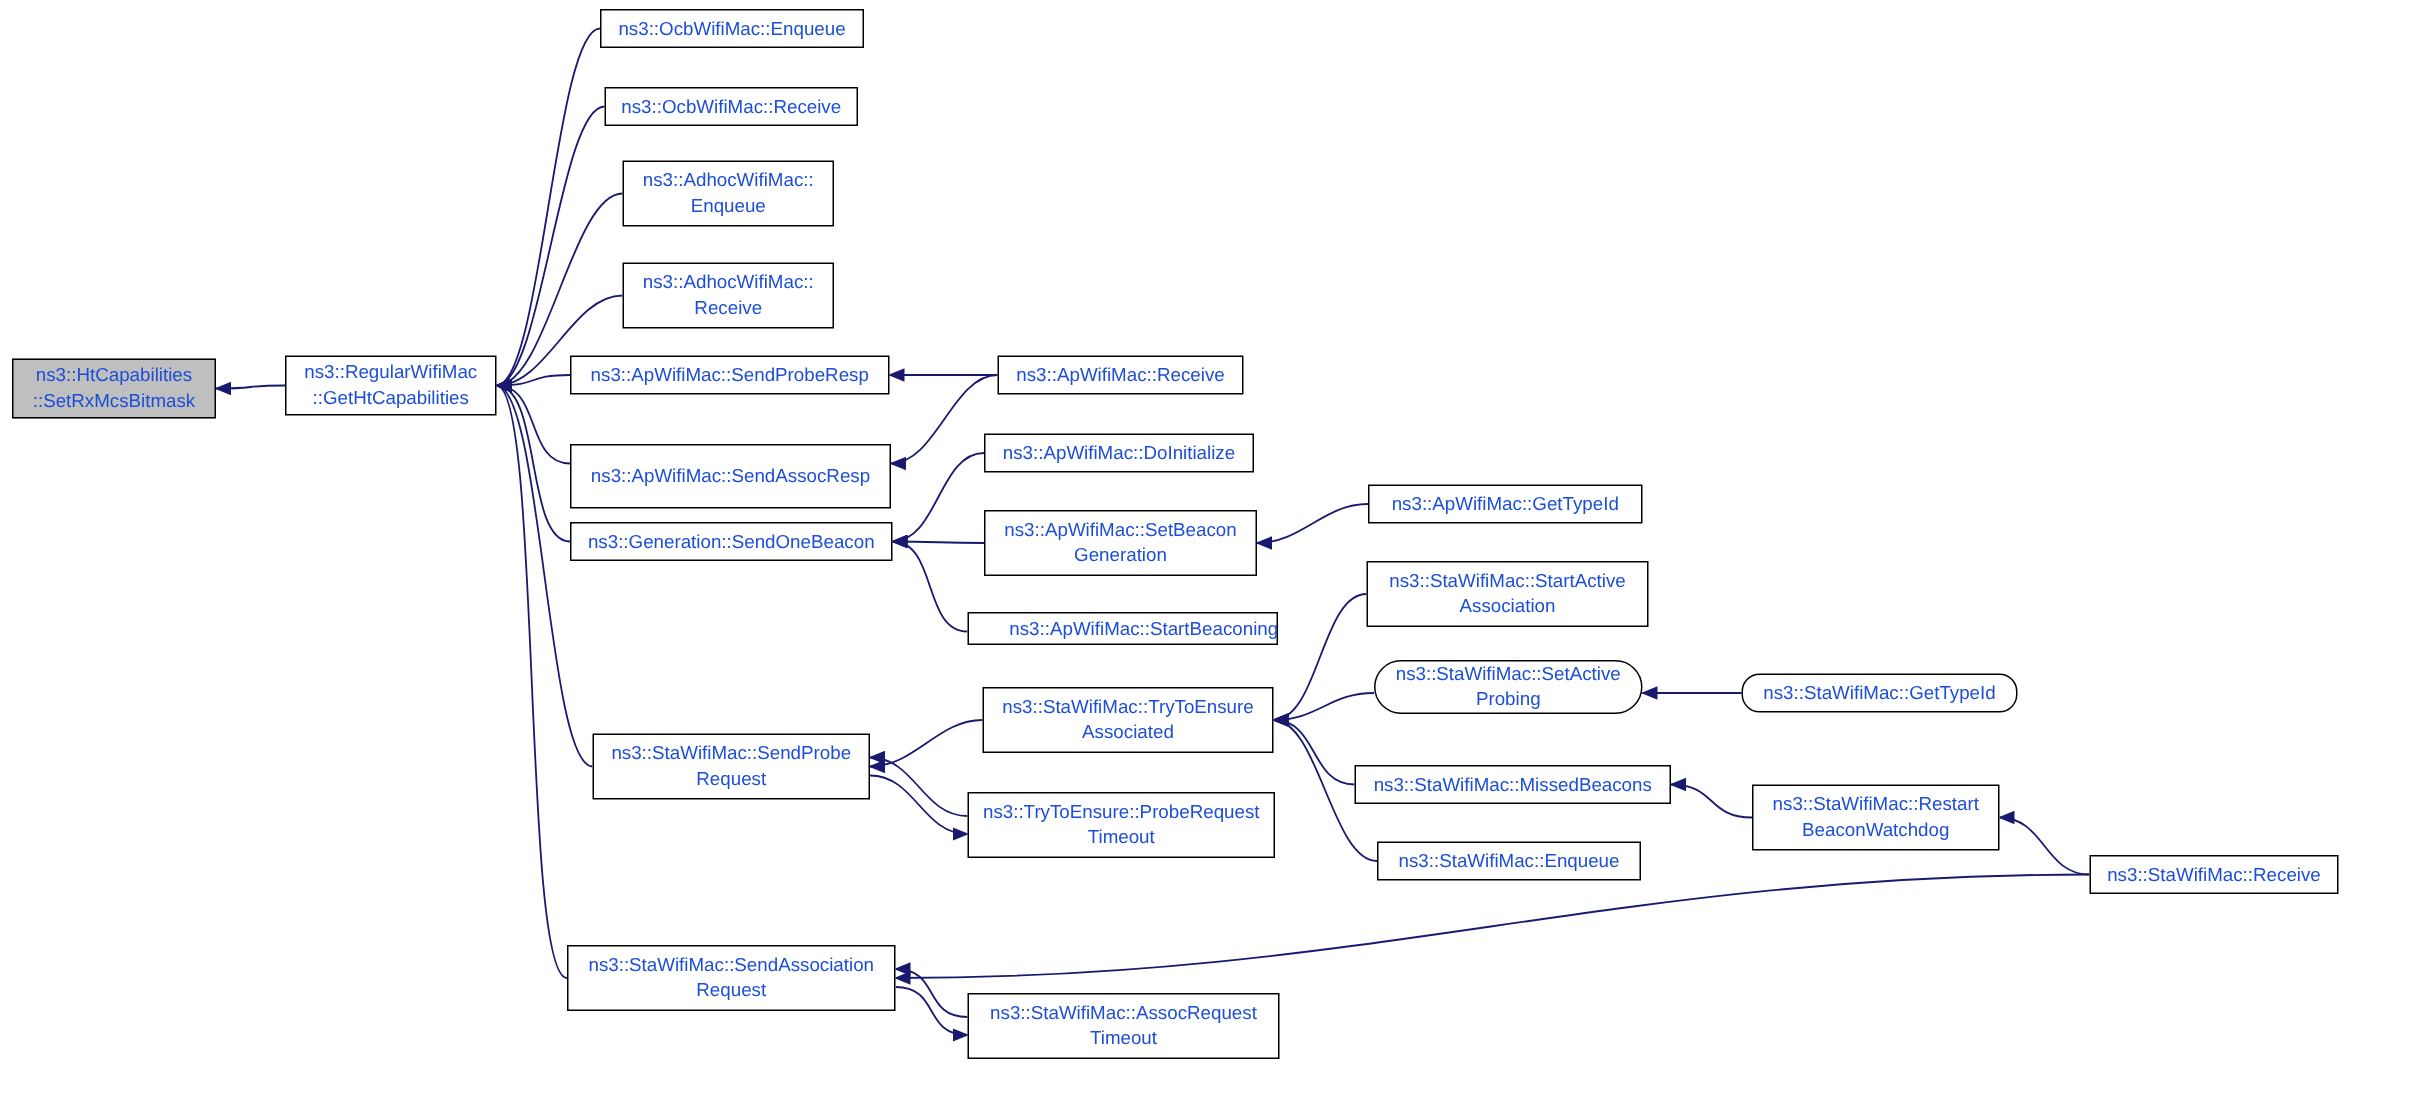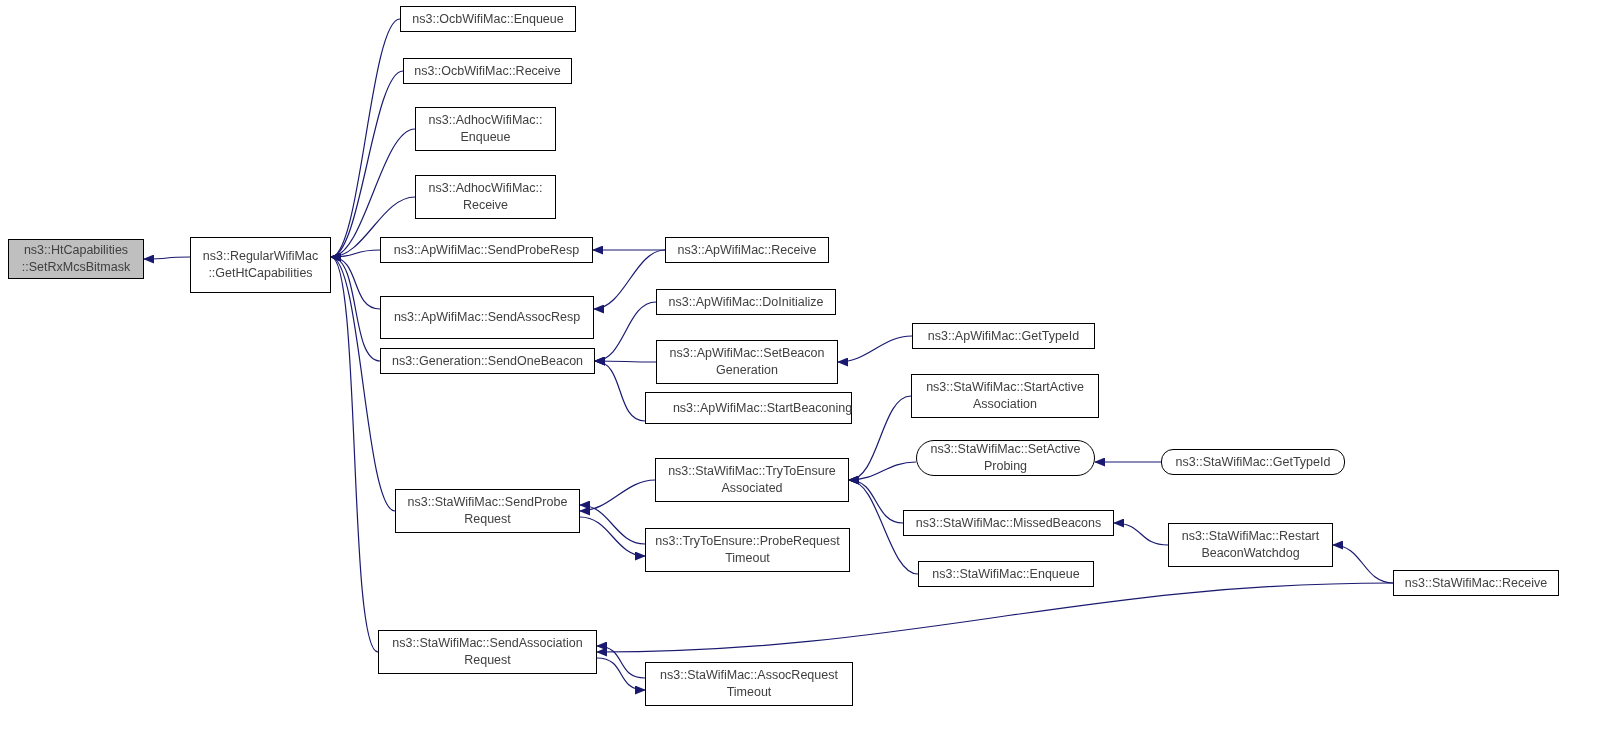--- a/index.html
+++ b/index.html
@@ -15,21 +15,21 @@
   svg.edge-layer {
     position: absolute;
     left: 0; top: 0;
     width: 1611px; height: 731px;
     z-index: 1;
   }
   .node {
     position: absolute;
     background: #ffffff;
     border: 1px solid #000000;
-    color: #404040;
+    color: #1d4ed8;
     display: flex;
     align-items: center;
     justify-content: center;
     text-align: center;
     font-size: 12.5px;
     line-height: 1.35;
     white-space: pre-line;
     z-index: 2;
     cursor: pointer;
   }
@@ -73,37 +73,37 @@
       <path d="M 918 574 C 888 574, 879 480, 849 480" fill="none" stroke="#191970" stroke-width="1.2" marker-end="url(#arrowhead)"></path>
       <path d="M 1161 462 C 1131 462, 1125 462, 1095 462" fill="none" stroke="#191970" stroke-width="1.2" marker-end="url(#arrowhead)"></path>
       <path d="M 1168 545 C 1138 545, 1144 523, 1114 523" fill="none" stroke="#191970" stroke-width="1.2" marker-end="url(#arrowhead)"></path>
       <path d="M 1393 583 C 1363 583, 1363 545, 1333 545" fill="none" stroke="#191970" stroke-width="1.2" marker-end="url(#arrowhead)"></path>
       <path d="M 1393 583 C 1074.6 583, 915.4000000000001 652, 597 652" fill="none" stroke="#191970" stroke-width="1.2" marker-end="url(#arrowhead)"></path>
       <path d="M 645 678 C 615 678, 627 646, 597 646" fill="none" stroke="#191970" stroke-width="1.2" marker-end="url(#arrowhead)"></path>
       <path d="M 597 658 C 627 658, 615 690, 645 690" fill="none" stroke="#191970" stroke-width="1.2" marker-end="url(#arrowhead)"></path>
     </svg>
 <div class="node highlight" style="left: 8px; top: 239px; width: 136px; height: 40px;">ns3::HtCapabilities
 ::SetRxMcsBitmask</div>
-    <div class="node" style="left: 190px; top: 237px; width: 141px; height: 56px;">ns3::RegularWifiMac
+    <div class="node" style="left: 190px; top: 237px; width: 141px; height: 40px;">ns3::RegularWifiMac
 ::GetHtCapabilities</div>
     <div class="node" style="left: 400px; top: 6px; width: 176px; height: 26px;">ns3::OcbWifiMac::Enqueue</div>
     <div class="node" style="left: 403px; top: 58px; width: 169px; height: 26px;">ns3::OcbWifiMac::Receive</div>
     <div class="node" style="left: 415px; top: 107px; width: 141px; height: 44px;">ns3::AdhocWifiMac::
 Enqueue</div>
     <div class="node" style="left: 415px; top: 175px; width: 141px; height: 44px;">ns3::AdhocWifiMac::
 Receive</div>
     <div class="node" style="left: 380px; top: 237px; width: 213px; height: 26px;">ns3::ApWifiMac::SendProbeResp</div>
     <div class="node" style="left: 665px; top: 237px; width: 164px; height: 26px;">ns3::ApWifiMac::Receive</div>
     <div class="node" style="left: 380px; top: 296px; width: 214px; height: 43px;">ns3::ApWifiMac::SendAssocResp</div>
     <div class="node" style="left: 656px; top: 289px; width: 180px; height: 26px;">ns3::ApWifiMac::DoInitialize</div>
     <div class="node" style="left: 380px; top: 348px; width: 215px; height: 26px;">ns3::Generation::SendOneBeacon</div>
     <div class="node" style="left: 656px; top: 340px; width: 182px; height: 44px;">ns3::ApWifiMac::SetBeacon
 Generation</div>
     <div class="node" style="left: 912px; top: 323px; width: 183px; height: 26px;">ns3::ApWifiMac::GetTypeId</div>
-    <div class="node" style="left: 645px; top: 392px; width: 207px; height: 32px; padding-left: 28px;">ns3::ApWifiMac::StartBeaconing</div>
+    <div class="node" style="left: 645px; top: 408px; width: 207px; height: 22px; padding-left: 28px;">ns3::ApWifiMac::StartBeaconing</div>
     <div class="node" style="left: 911px; top: 374px; width: 188px; height: 44px;">ns3::StaWifiMac::StartActive
 Association</div>
     <div class="node" style="left: 655px; top: 458px; width: 194px; height: 44px;">ns3::StaWifiMac::TryToEnsure
 Associated</div>
     <div class="node" style="left: 916px; top: 440px; width: 179px; height: 36px; border-radius: 20px;">ns3::StaWifiMac::SetActive
 Probing</div>
     <div class="node" style="left: 1161px; top: 449px; width: 184px; height: 26px; border-radius: 12px;">ns3::StaWifiMac::GetTypeId</div>
     <div class="node" style="left: 903px; top: 510px; width: 211px; height: 26px;">ns3::StaWifiMac::MissedBeacons</div>
     <div class="node" style="left: 1168px; top: 523px; width: 165px; height: 44px;">ns3::StaWifiMac::Restart
 BeaconWatchdog</div>

